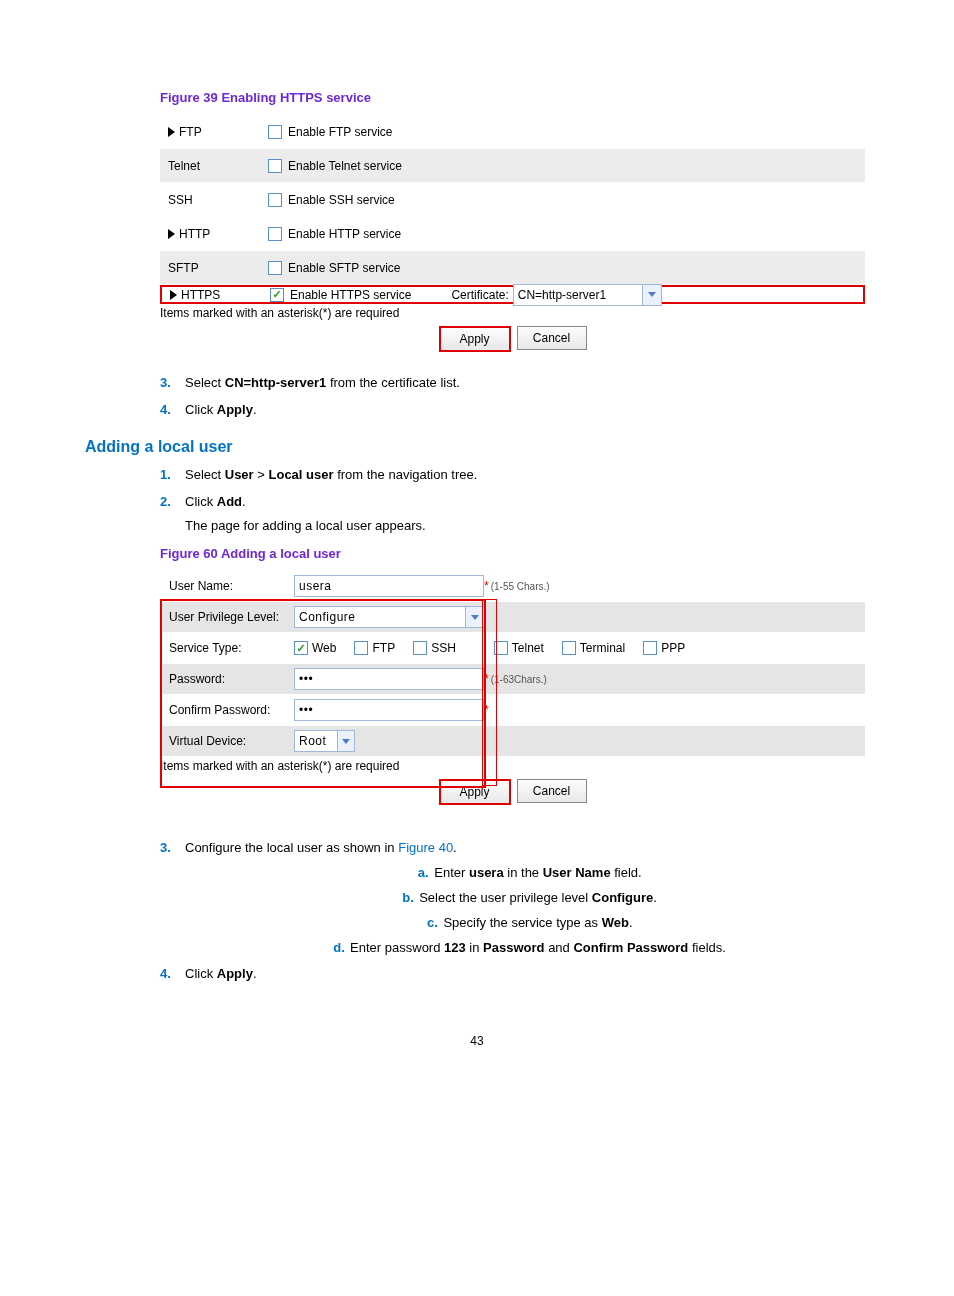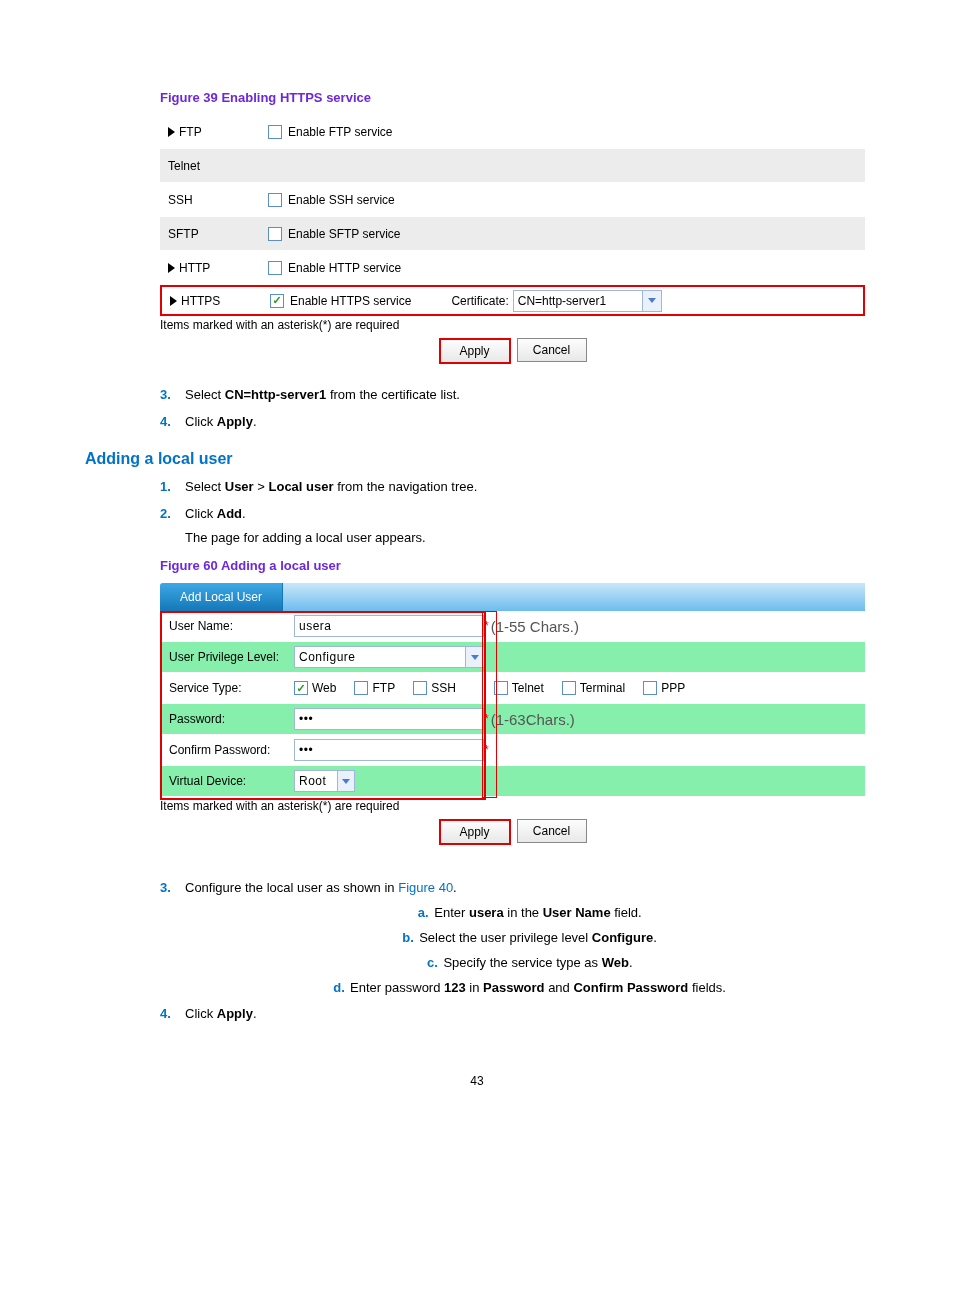--- a/index.html
+++ b/index.html
@@ -113,21 +113,21 @@
   .fig39 .cb.checked::before {
     content: "✓";
     color: #2a9b2a;
     font-size: 11px;
     font-weight: bold;
     line-height: 1;
   }
   .fig39 .httpsrow {
     border: 2px solid #e00000;
     background: #fff;
-    height: 31px;
+    height: 19px;
     box-sizing: border-box;
   }
   .fig39 .cert-input {
     height: 20px;
     border: 1px solid #9fb8d9;
     width: 120px;
     padding: 0 4px;
     display: inline-flex;
     align-items: center;
     background: #fff;
@@ -193,21 +193,21 @@
     align-items: center;
     color: #fff;
     background: linear-gradient(#3ea8e5,#1477b8);
     border-top-left-radius: 3px;
     border-right: 1px solid #1477b8;
   }
   .fig40 .form-row {
     display: flex;
     align-items: center;
     height: 30px;
-    background: #86efac;
+    background: #e5e5e5;
     border-bottom: 1px solid #fff;
   }
   .fig40 .form-row.white { background: #fff; }
   .fig40 .flabel {
     width: 125px;
     padding-left: 9px;
   }
   .fig40 .input {
     height: 20px;
     border: 1px solid #9fb8d9;
@@ -232,21 +232,21 @@
     font-size: 11px;
     font-weight: bold;
     line-height: 1;
   }
   .fig40 .svc {
     display: inline-flex;
     align-items: center;
     margin-right: 18px;
   }
   .fig40 .req { color: #e00000; }
-  .fig40 .hint { color: #555; margin-left: 2px; font-size: 15px; }
+  .fig40 .hint { color: #555; margin-left: 2px; font-size: 10px; }
   .fig40 .note { font-size: 12px; margin-top: 2px; }
   .fig40 .hl-area {
     border: 1px solid #e00000;
     position: absolute;
   }
 </style>
 </head>
 <body>
 
 <div class="page">
@@ -261,47 +261,51 @@
         </div>
       <div class="content">
           <span class="cb"></span>
           <span>Enable FTP service</span>
         </div>
     </div>
     <div class="row gray">
       <div class="lbl">
           <span>Telnet</span>
         </div>
+      <div class="content">
+          <span class="cb"></span>
+          <span>Enable Telnet service</span>
+        </div>
     </div>
     <div class="row">
       <div class="lbl">
           <span>SSH</span>
         </div>
       <div class="content">
           <span class="cb"></span>
           <span>Enable SSH service</span>
-        </div>
-    </div>
-    <div class="row gray">
-      <div class="lbl">
-          <span>SFTP</span>
-        </div>
-      <div class="content">
-          <span class="cb"></span>
-          <span>Enable SFTP service</span>
         </div>
     </div>
     <div class="row">
       <div class="lbl">
           <span class="tri"></span>
           <span>HTTP</span>
         </div>
       <div class="content">
           <span class="cb"></span>
           <span>Enable HTTP service</span>
+        </div>
+    </div>
+    <div class="row gray">
+      <div class="lbl">
+          <span>SFTP</span>
+        </div>
+      <div class="content">
+          <span class="cb"></span>
+          <span>Enable SFTP service</span>
         </div>
     </div>
     <div class="row httpsrow">
       <div class="lbl">
           <span class="tri"></span>
           <span>HTTPS</span>
         </div>
       <div class="content">
         <span class="cb checked"></span>
         <span>Enable HTTPS service</span>
@@ -333,23 +337,20 @@
   <ul class="ol">
     <li><span class="num">1.</span><span>Select </span><span class="b">User</span><span> &gt; </span><span class="b">Local user</span><span> from the navigation tree.</span></li>
     <li><span class="num">2.</span><span>Click </span><span class="b">Add</span><span>.</span>
       <span class="indent">The page for adding a local user appears.</span>
     </li>
   </ul>
 
   <div class="fig-caption" style="margin-top:10px">Figure 60 Adding a local user</div>
 
   <div class="fig40">
-    <div class="tab-strip">
-      <div class="tab">Add Local User</div>
-    </div>
 
     <div class="hl-area" style="left:0;top:28px;width:322px;height:185px;border-width:2px"></div>
     <div class="hl-area" style="left:322px;top:28px;width:13px;height:185px"></div>
 
     <div class="form-row white">
       <div class="flabel">User Name:</div>
       <span class="input" style="width:180px">
           <span>usera</span>
         </span>
       <span class="req">*</span>

